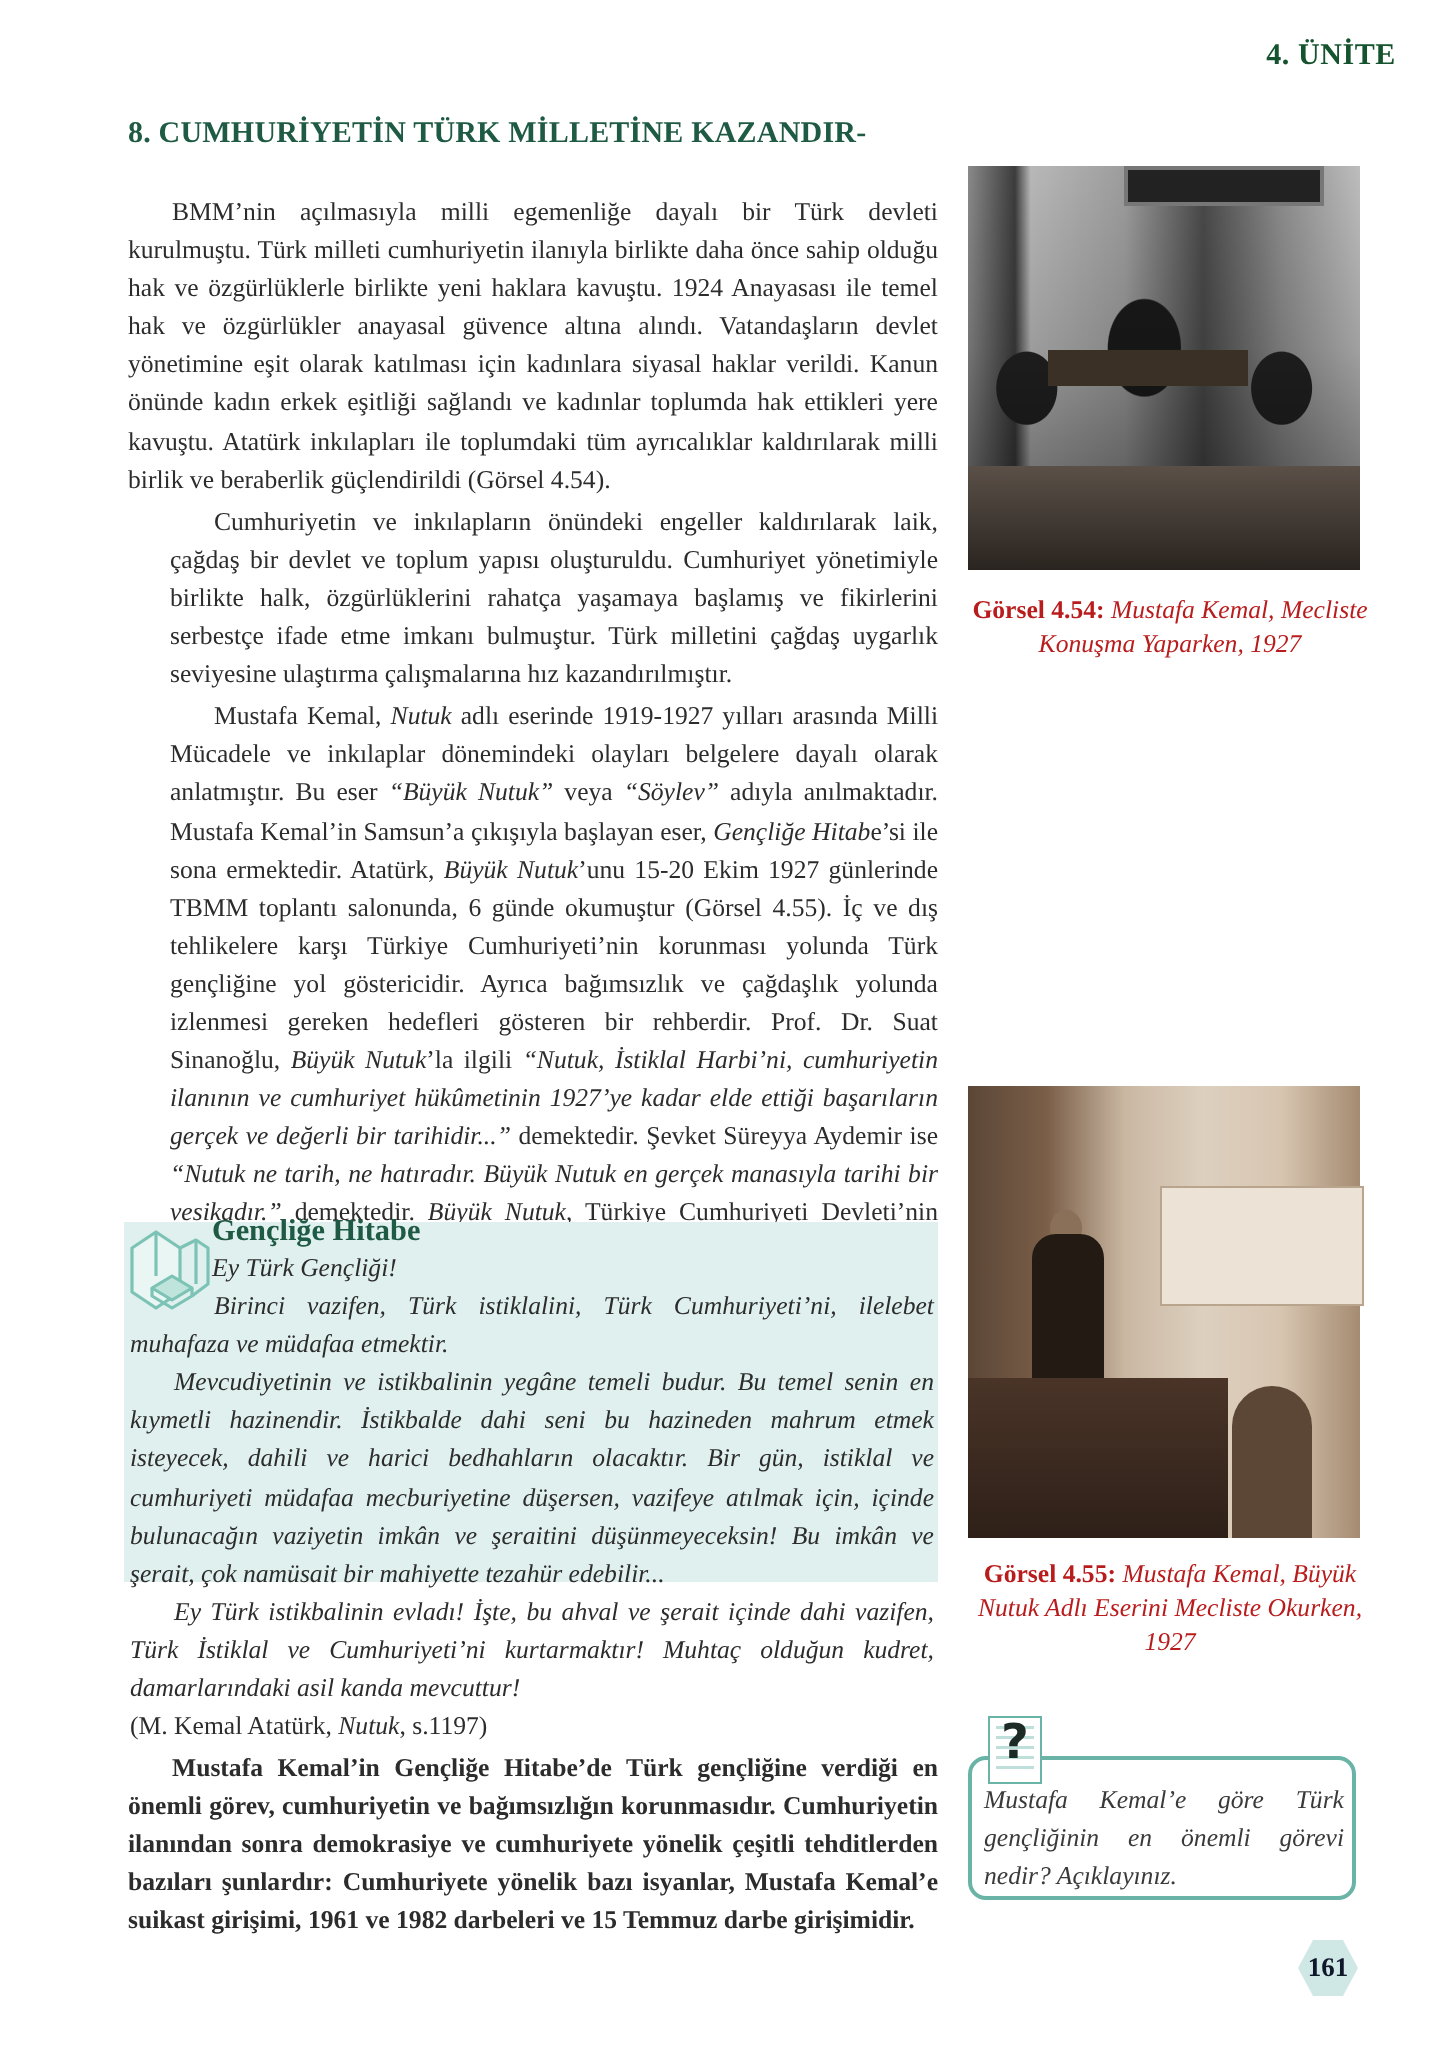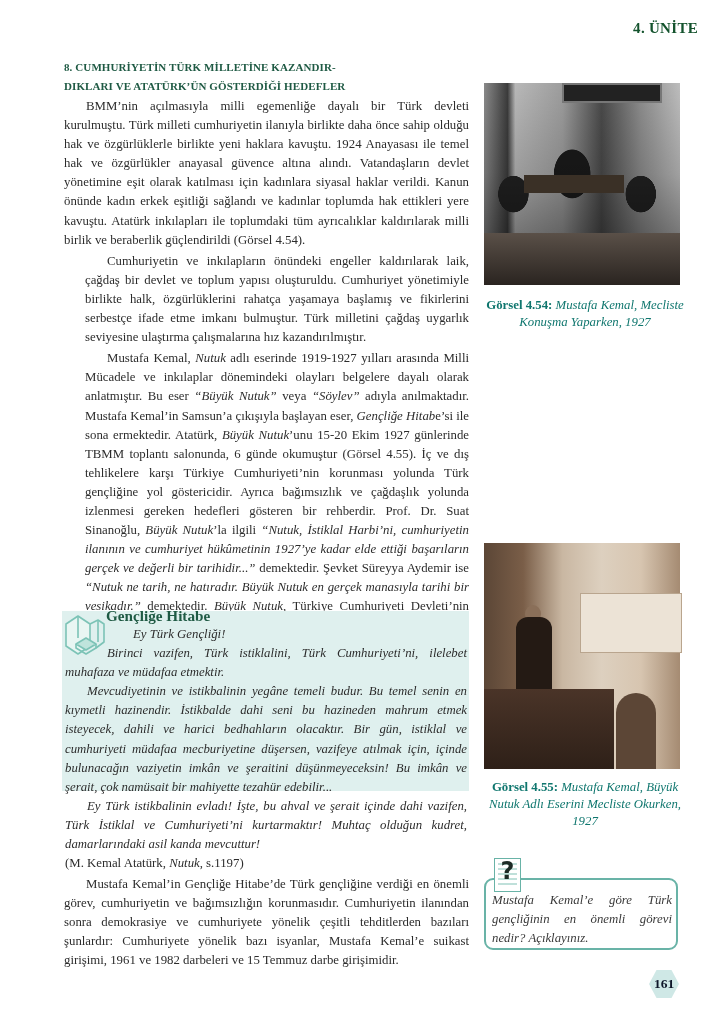--- a/index.html
+++ b/index.html
@@ -1,40 +1,40 @@
 <!DOCTYPE html>
 <html><head>
 <meta charset="utf-8">
 <style>
   html,body{margin:0;padding:0;background:#ffffff;}
   body{width:726px;height:1024px;position:relative;overflow:hidden;
        font-family:"Liberation Serif","DejaVu Serif",serif;color:#2c2c2c;}
   .unit{position:absolute;top:20px;right:28px;font-weight:bold;font-size:15px;
         color:#14532d;letter-spacing:0.3px;}
   .heading{position:absolute;left:64px;top:58px;width:420px;margin:0;
-           font-size:11px;line-height:19px;font-weight:bold;color:#1f5a44;
+           font-size:15px;line-height:19px;font-weight:bold;color:#1f5a44;
            letter-spacing:0.1px;}
   .col{position:absolute;left:64px;width:405px;font-size:12.8px;line-height:19.1px;
        text-align:justify;}
   .col p{margin:0;text-indent:22px;}
   .col p + p{margin-top:2px;margin-left:21px;}
   #p1{top:97px;}
   .hitabe{position:absolute;left:62px;top:611px;width:407px;height:180px;
           background:#dff0ee;box-sizing:border-box;}
   .hitabe .icon{position:absolute;left:0;top:1px;width:44px;height:44px;}
   .hitabe .title{position:absolute;left:44px;top:-4px;font-weight:bold;
                  font-size:15.2px;color:#1f5a44;}
   .hitabe .body{position:absolute;left:3px;top:14px;width:402px;font-size:12.8px;
                 line-height:19.1px;text-align:justify;font-style:italic;
                 font-family:"Liberation Serif",serif;}
   .hitabe .body p{margin:0;text-indent:22px;}
-  .hitabe .body p.first{text-indent:0;padding-left:68px;}
+  .hitabe .body p.first{text-indent:0;padding-left:41px;}
   .hitabe .body p.second{text-indent:42px;}
   .hitabe .body p.source{font-style:normal;text-indent:0;}
-  #p2{top:875px;}
+  #p2{top:875px;font-weight:bold;}
   .photo{position:absolute;left:484px;width:196px;box-sizing:border-box;}
   #photo1{top:83px;height:202px;
     background:
       linear-gradient(180deg,rgba(0,0,0,0) 0%,rgba(0,0,0,0.15) 45%,rgba(0,0,0,0.55) 100%),
       radial-gradient(ellipse 30px 40px at 45% 45%,#1a1a1a 60%,rgba(0,0,0,0) 62%),
       radial-gradient(ellipse 25px 30px at 80% 55%,#222 60%,rgba(0,0,0,0) 62%),
       radial-gradient(ellipse 25px 30px at 15% 55%,#222 60%,rgba(0,0,0,0) 62%),
       linear-gradient(90deg,#8a8a8a 0%,#3c3c3c 12%,#b8b8b8 16%,#9d9d9d 40%,#4a4a4a 60%,#8d8d8d 80%,#bdbdbd 100%);}
   #photo1 .frame{position:absolute;left:78px;top:0;width:100px;height:20px;
                  background:#222;border:2px solid #777;box-sizing:border-box;}
@@ -47,21 +47,21 @@
                    background:#ece3d6;border:1px solid #b9a58e;}
   #photo2 .figure{position:absolute;left:32px;top:74px;width:36px;height:75px;
                   background:#241a14;border-radius:12px 12px 2px 2px;}
   #photo2 .head{position:absolute;left:41px;top:62px;width:16px;height:18px;
                 background:#8a6f59;border-radius:50%;}
   #photo2 .pulpit{position:absolute;left:0;top:146px;width:130px;height:80px;
                   background:linear-gradient(180deg,#4a3428,#2e2018);}
   #photo2 .arch{position:absolute;left:132px;top:150px;width:40px;height:76px;
                 background:#5c4636;border-radius:20px 20px 0 0;}
   .caption{position:absolute;left:480px;width:210px;text-align:center;
-           font-size:12.8px;line-height:17px;color:#0f766e;}
+           font-size:12.8px;line-height:17px;color:#b91c1c;}
   .caption b{font-weight:bold;}
   .caption i{font-style:italic;}
   #cap1{top:297px;}
   #cap2{top:779px;}
   .question{position:absolute;left:484px;top:878px;width:194px;height:72px;
             border:2px solid #69b3a7;border-radius:9px;box-sizing:border-box;}
   .question .qicon{position:absolute;left:8px;top:-22px;width:27px;height:34px;
                    background:#ffffff;border:1.5px solid #69b3a7;box-sizing:border-box;}
   .question .qicon .lines{position:absolute;left:3px;right:3px;top:4px;bottom:4px;
       background:repeating-linear-gradient(180deg,#bfe0da 0 1.5px,transparent 1.5px 5px);}
@@ -76,21 +76,20 @@
            font-weight:bold;font-size:13.5px;color:#0f172a;}
   i.it{font-style:italic;}
 </style>
 </head>
 <body>
 
 <div class="unit">4. ÜNİTE</div>
 
 <h2 class="heading">
   <span>8.  CUMHURİYETİN TÜRK MİLLETİNE KAZANDIR-</span><br>
-  <span>DIKLARI VE ATATÜRK’ÜN GÖSTERDİĞİ HEDEFLER</span>
 </h2>
 
 <div class="col" id="p1">
   <p>BMM’nin açılmasıyla milli egemenliğe dayalı bir Türk devleti kurulmuştu. Türk milleti cumhuriyetin ilanıyla birlikte daha önce sahip olduğu hak ve özgürlüklerle birlikte yeni haklara kavuştu. 1924 Anayasası ile temel hak ve özgürlükler anayasal güvence altına alındı. Vatandaşların devlet yönetimine eşit olarak katılması için kadınlara siyasal haklar verildi. Kanun önünde kadın erkek eşitliği sağlandı ve kadınlar toplumda hak ettikleri yere kavuştu. Atatürk inkılapları ile toplumdaki tüm ayrıcalıklar kaldırılarak milli birlik ve beraberlik güçlendirildi (Görsel 4.54).</p>
   <p>Cumhuriyetin ve inkılapların önündeki engeller kaldırılarak laik, çağdaş bir devlet ve toplum yapısı oluşturuldu. Cumhuriyet yönetimiyle birlikte halk, özgürlüklerini rahatça yaşamaya başlamış ve fikirlerini serbestçe ifade etme imkanı bulmuştur. Türk milletini çağdaş uygarlık seviyesine ulaştırma çalışmalarına hız kazandırılmıştır.</p>
   <p><span>Mustafa Kemal, </span><i class="it">Nutuk</i><span> adlı eserinde 1919-1927 yılları arasında Milli Mücadele ve inkılaplar dönemindeki olayları belgelere dayalı olarak anlatmıştır. Bu eser </span><i class="it">“Büyük Nutuk”</i><span> veya </span><i class="it">“Söylev”</i><span> adıyla anılmaktadır. Mustafa Kemal’in Samsun’a çıkışıyla başlayan eser, </span><i class="it">Gençliğe Hitab</i><span>e’si ile sona ermektedir. Atatürk, </span><i class="it">Büyük Nutuk</i><span>’unu 15-20 Ekim 1927 günlerinde TBMM toplantı salonunda, 6 günde okumuştur (Görsel 4.55). İç ve dış tehlikelere karşı Türkiye Cumhuriyeti’nin korunması yolunda Türk gençliğine yol göstericidir. Ayrıca bağımsızlık ve çağdaşlık yolunda izlenmesi gereken hedefleri gösteren bir rehberdir. Prof. Dr. Suat Sinanoğlu, </span><i class="it">Büyük Nutuk</i><span>’la ilgili </span><i class="it">“Nutuk, İstiklal Harbi’ni, cumhuriyetin ilanının ve cumhuriyet hükûmetinin 1927’ye kadar elde ettiği başarıların gerçek ve değerli bir tarihidir...”</i><span> demektedir. Şevket Süreyya Aydemir ise </span><i class="it">“Nutuk ne tarih, ne hatıradır. Büyük Nutuk en gerçek manasıyla tarihi bir vesikadır.”</i><span> demektedir. </span><i class="it">Büyük Nutuk</i><span>, Türkiye Cumhuriyeti Devleti’nin kuruluş belgesidir.</span></p>
 </div>
 
 <div class="hitabe">
   <svg class="icon" viewBox="0 0 44 44">

